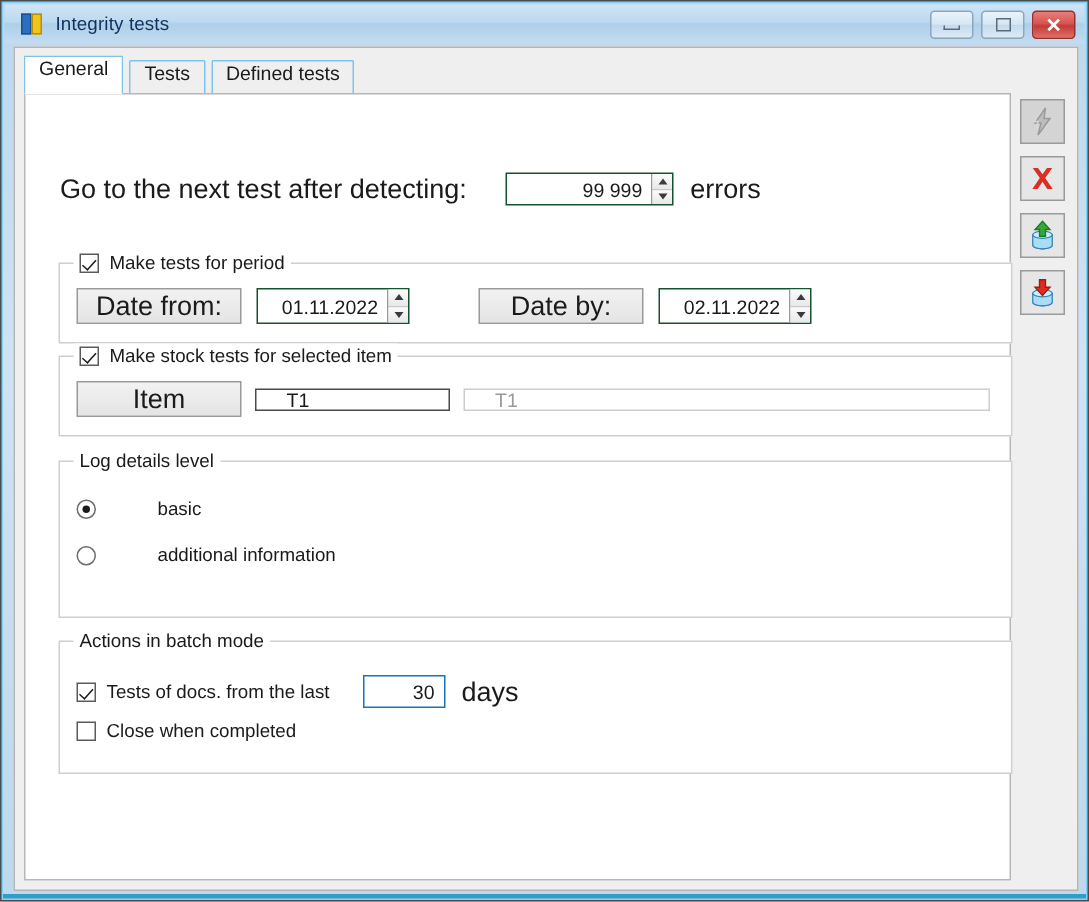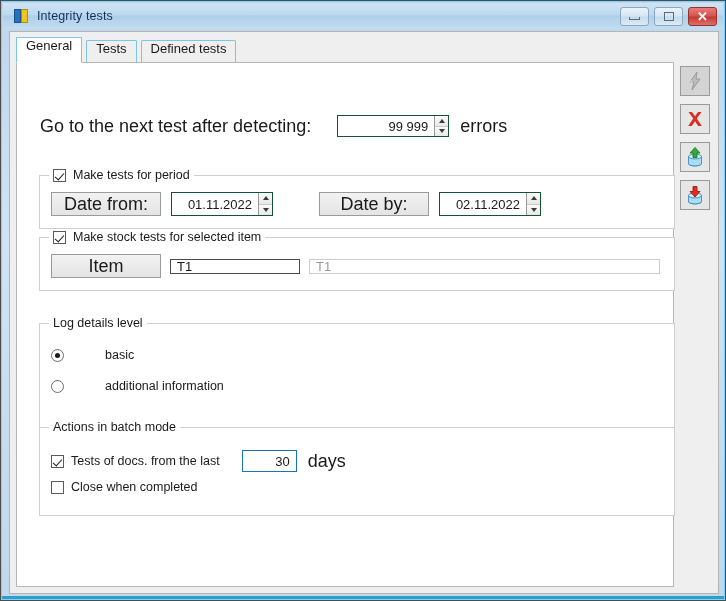--- a/index.html
+++ b/index.html
@@ -325,21 +325,21 @@
   }
 
   
   .txt {
     border: 1px solid #9a9a9a;
     background: #ffffff;
     box-sizing: border-box;
     height: 15px;
     display: flex;
     align-items: center;
-    padding: 0 6px;
+    padding: 0 20px;
     font-size: 13px;
     color: #1a1a1a;
   }
   .txt.focused { border: 1px solid #4a4a4a; }
   .txt.readonly { color: #9a9a9a; border: 1px solid #cccccc; }
 
   
   .icon-bolt { display:block; }
   .icon-x { display:block; }
   .icon-db { display:block; }
@@ -447,21 +447,21 @@
         </div>
         <div style="position:absolute; left:11px; top:16px; display:flex; align-items:center;">
           <div class="btn" style="width:110px;">
             <span>Item</span>
           </div>
           <div class="txt focused" style="width:130px; margin-left:9px;">T1</div>
           <div class="txt readonly" style="width:351px; margin-left:9px;">T1</div>
         </div>
       </div>
 
-      <div class="group" style="left:22px; top:260px; width:636px; height:105px;">
+      <div class="group" style="left:22px; top:244px; width:636px; height:105px;">
         <div class="group-title">
           <span>Log details level</span>
         </div>
         <div style="position:absolute; left:11px; top:22px;">
           <div class="radio-row" style="margin-bottom:13px;">
             <span class="radio selected"></span>
             <span class="radio-label">basic</span>
           </div>
           <div class="radio-row" style="margin-bottom:13px;">
             <span class="radio"></span>

